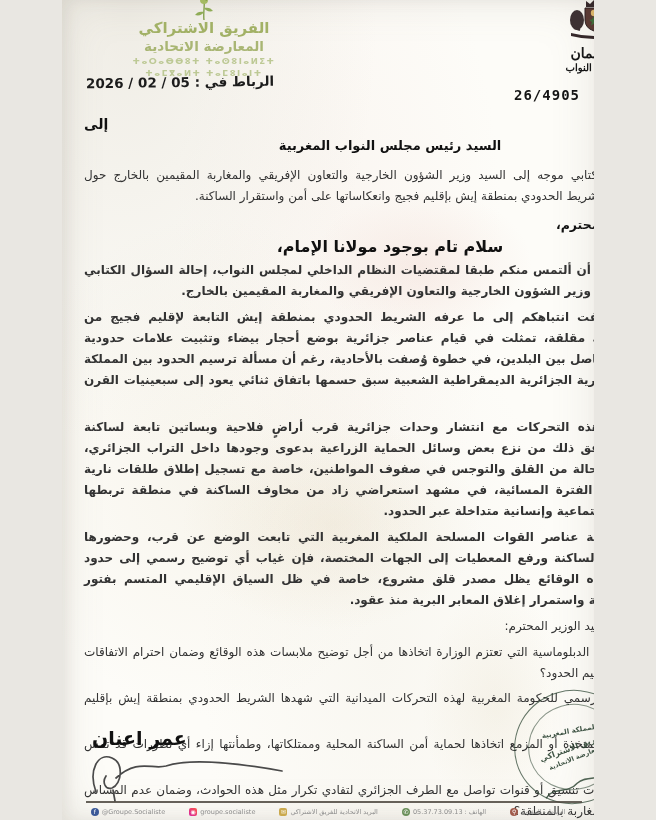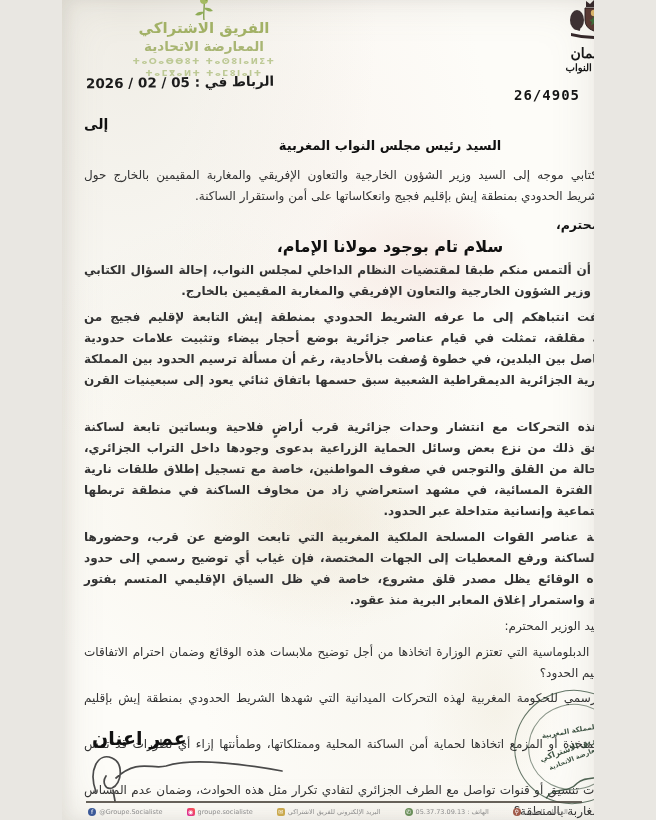--- a/index.html
+++ b/index.html
@@ -166,21 +166,21 @@
     <span class="f-item">
       <span class="f-ic ic-fb">f</span>
       <span>@Groupe.Socialiste</span>
     </span>
     <span class="f-item">
       <span class="f-ic ic-ig">◉</span>
       <span>groupe.socialiste</span>
     </span>
     <span class="f-item">
       <span class="f-ic ic-mail">✉</span>
-      <span>البريد الإلكتروني للفريق الاشتراكي</span>
+      <span>البريد الاتحادية للفريق الاشتراكي</span>
     </span>
     <span class="f-item">
       <span class="f-ic ic-ph">✆</span>
       <span>الهاتف : 05.37.73.09.13</span>
     </span>
     <span class="f-item">
       <span class="f-ic ic-loc">⚲</span>
       <span>الرباط - المغرب</span>
     </span>
   </div>

